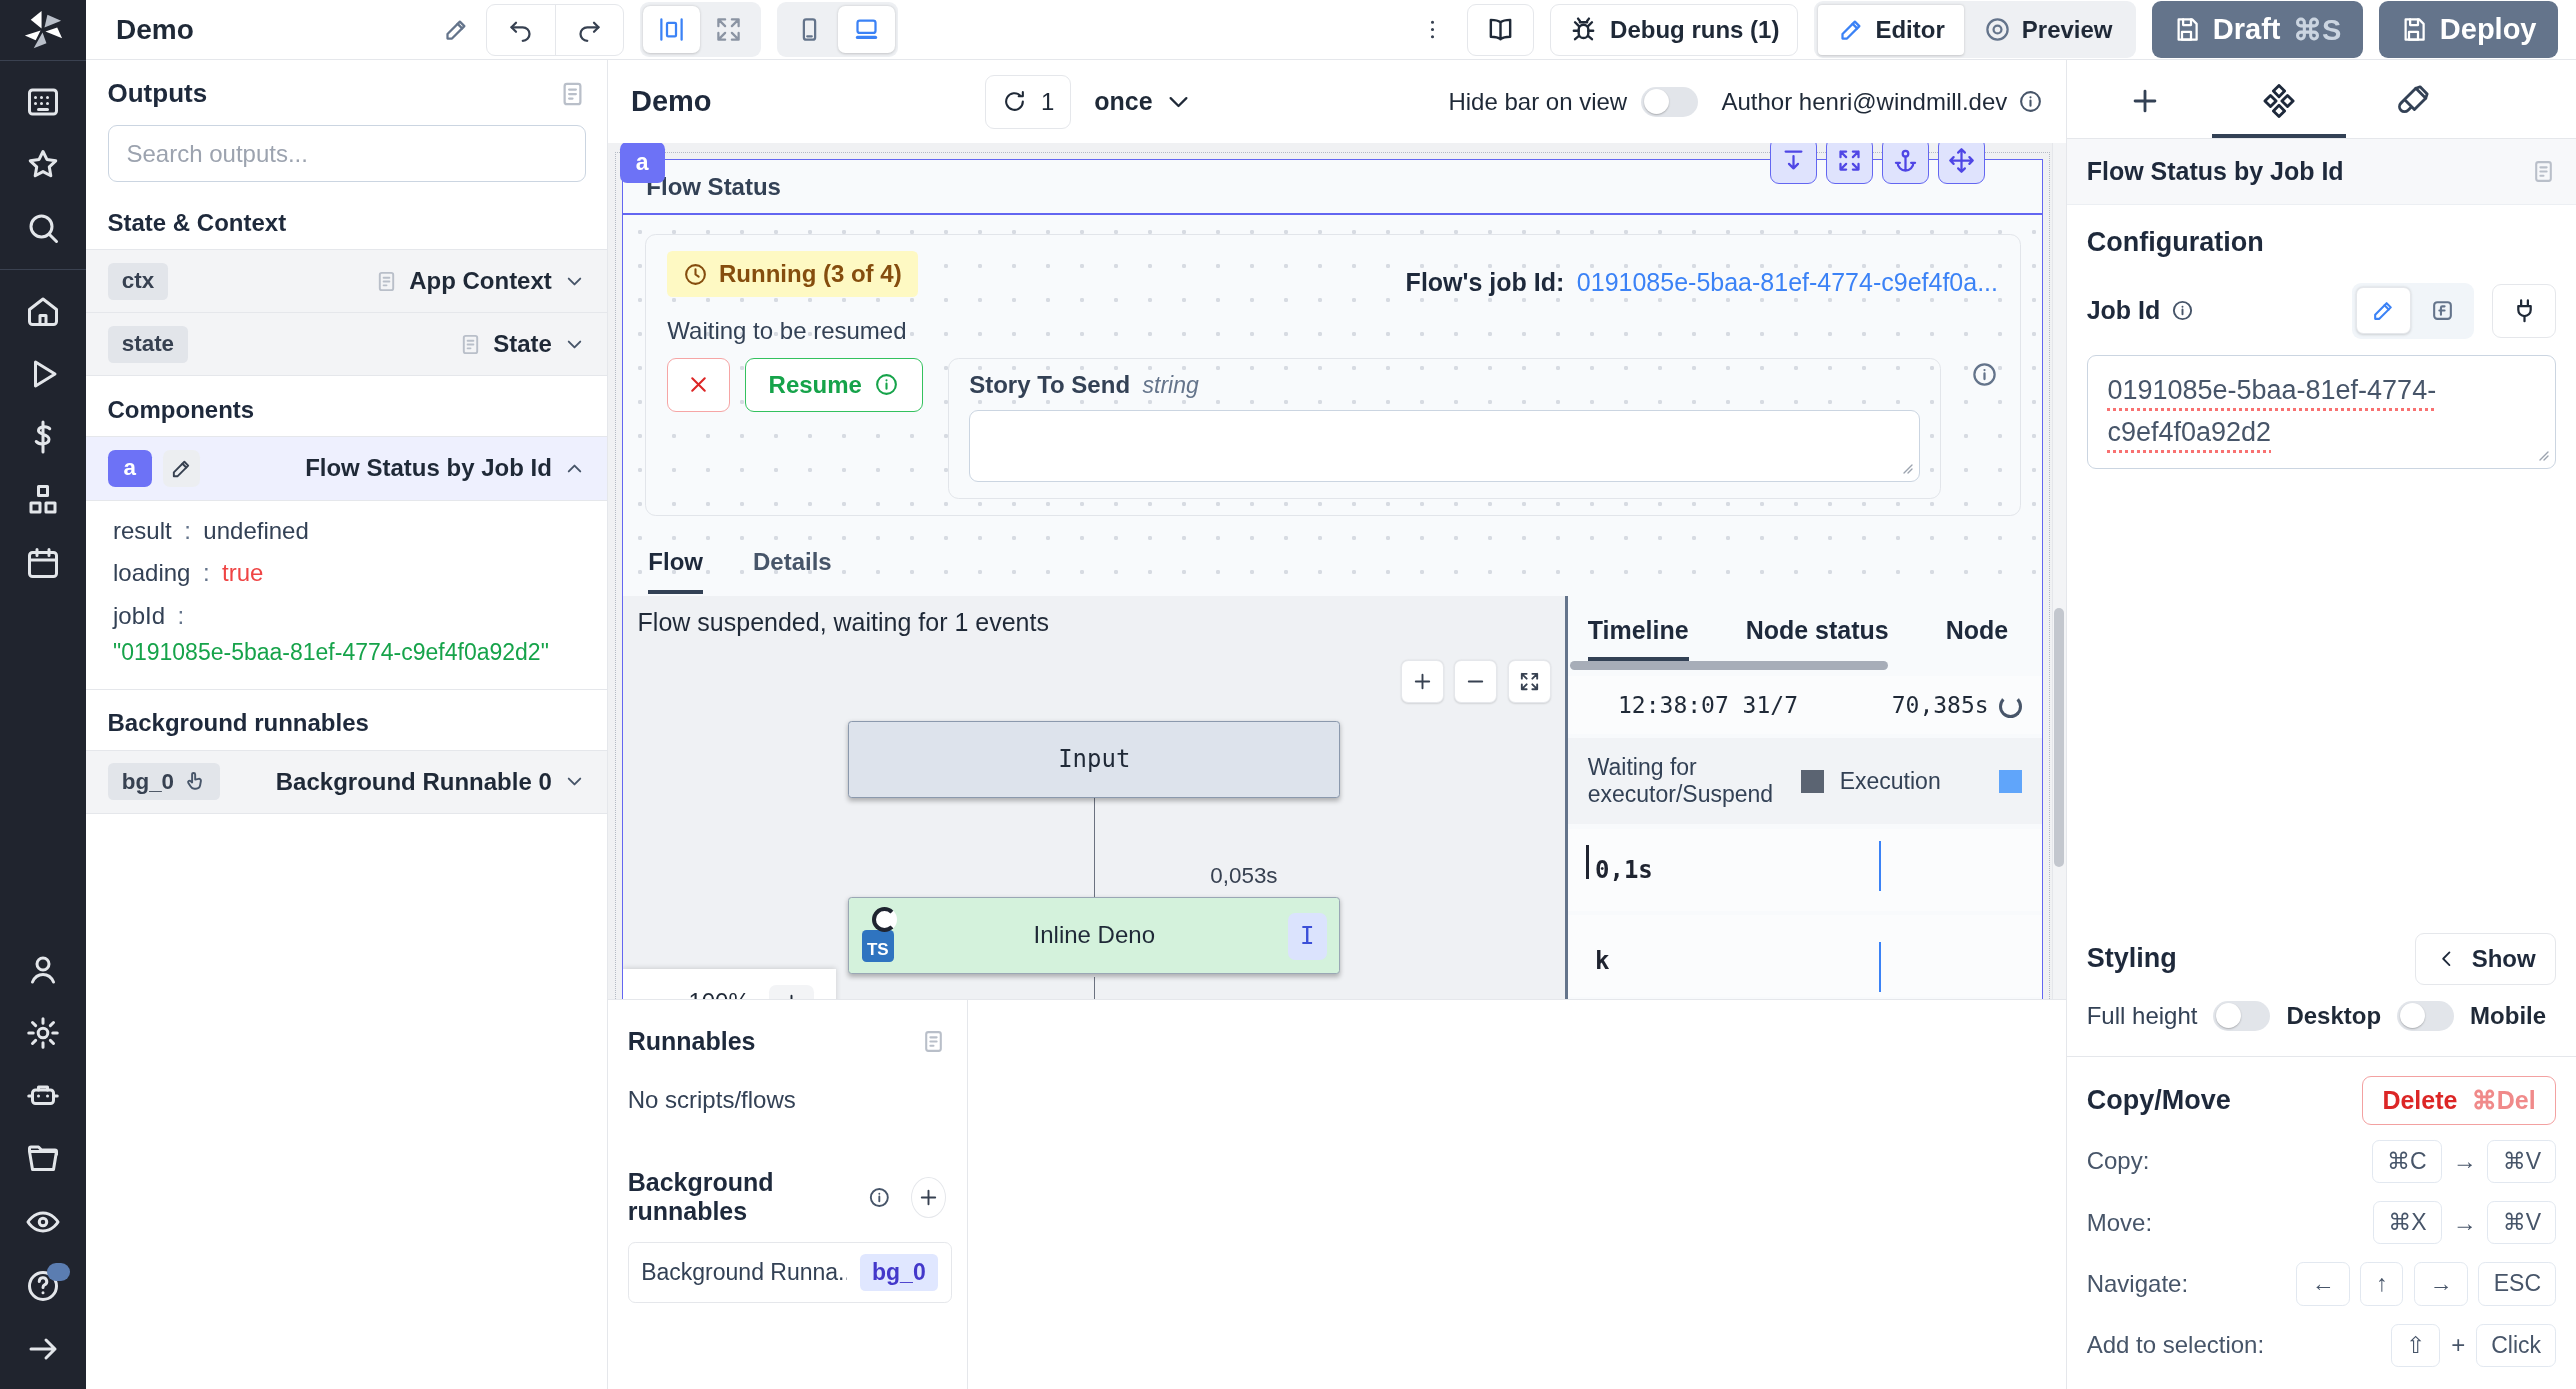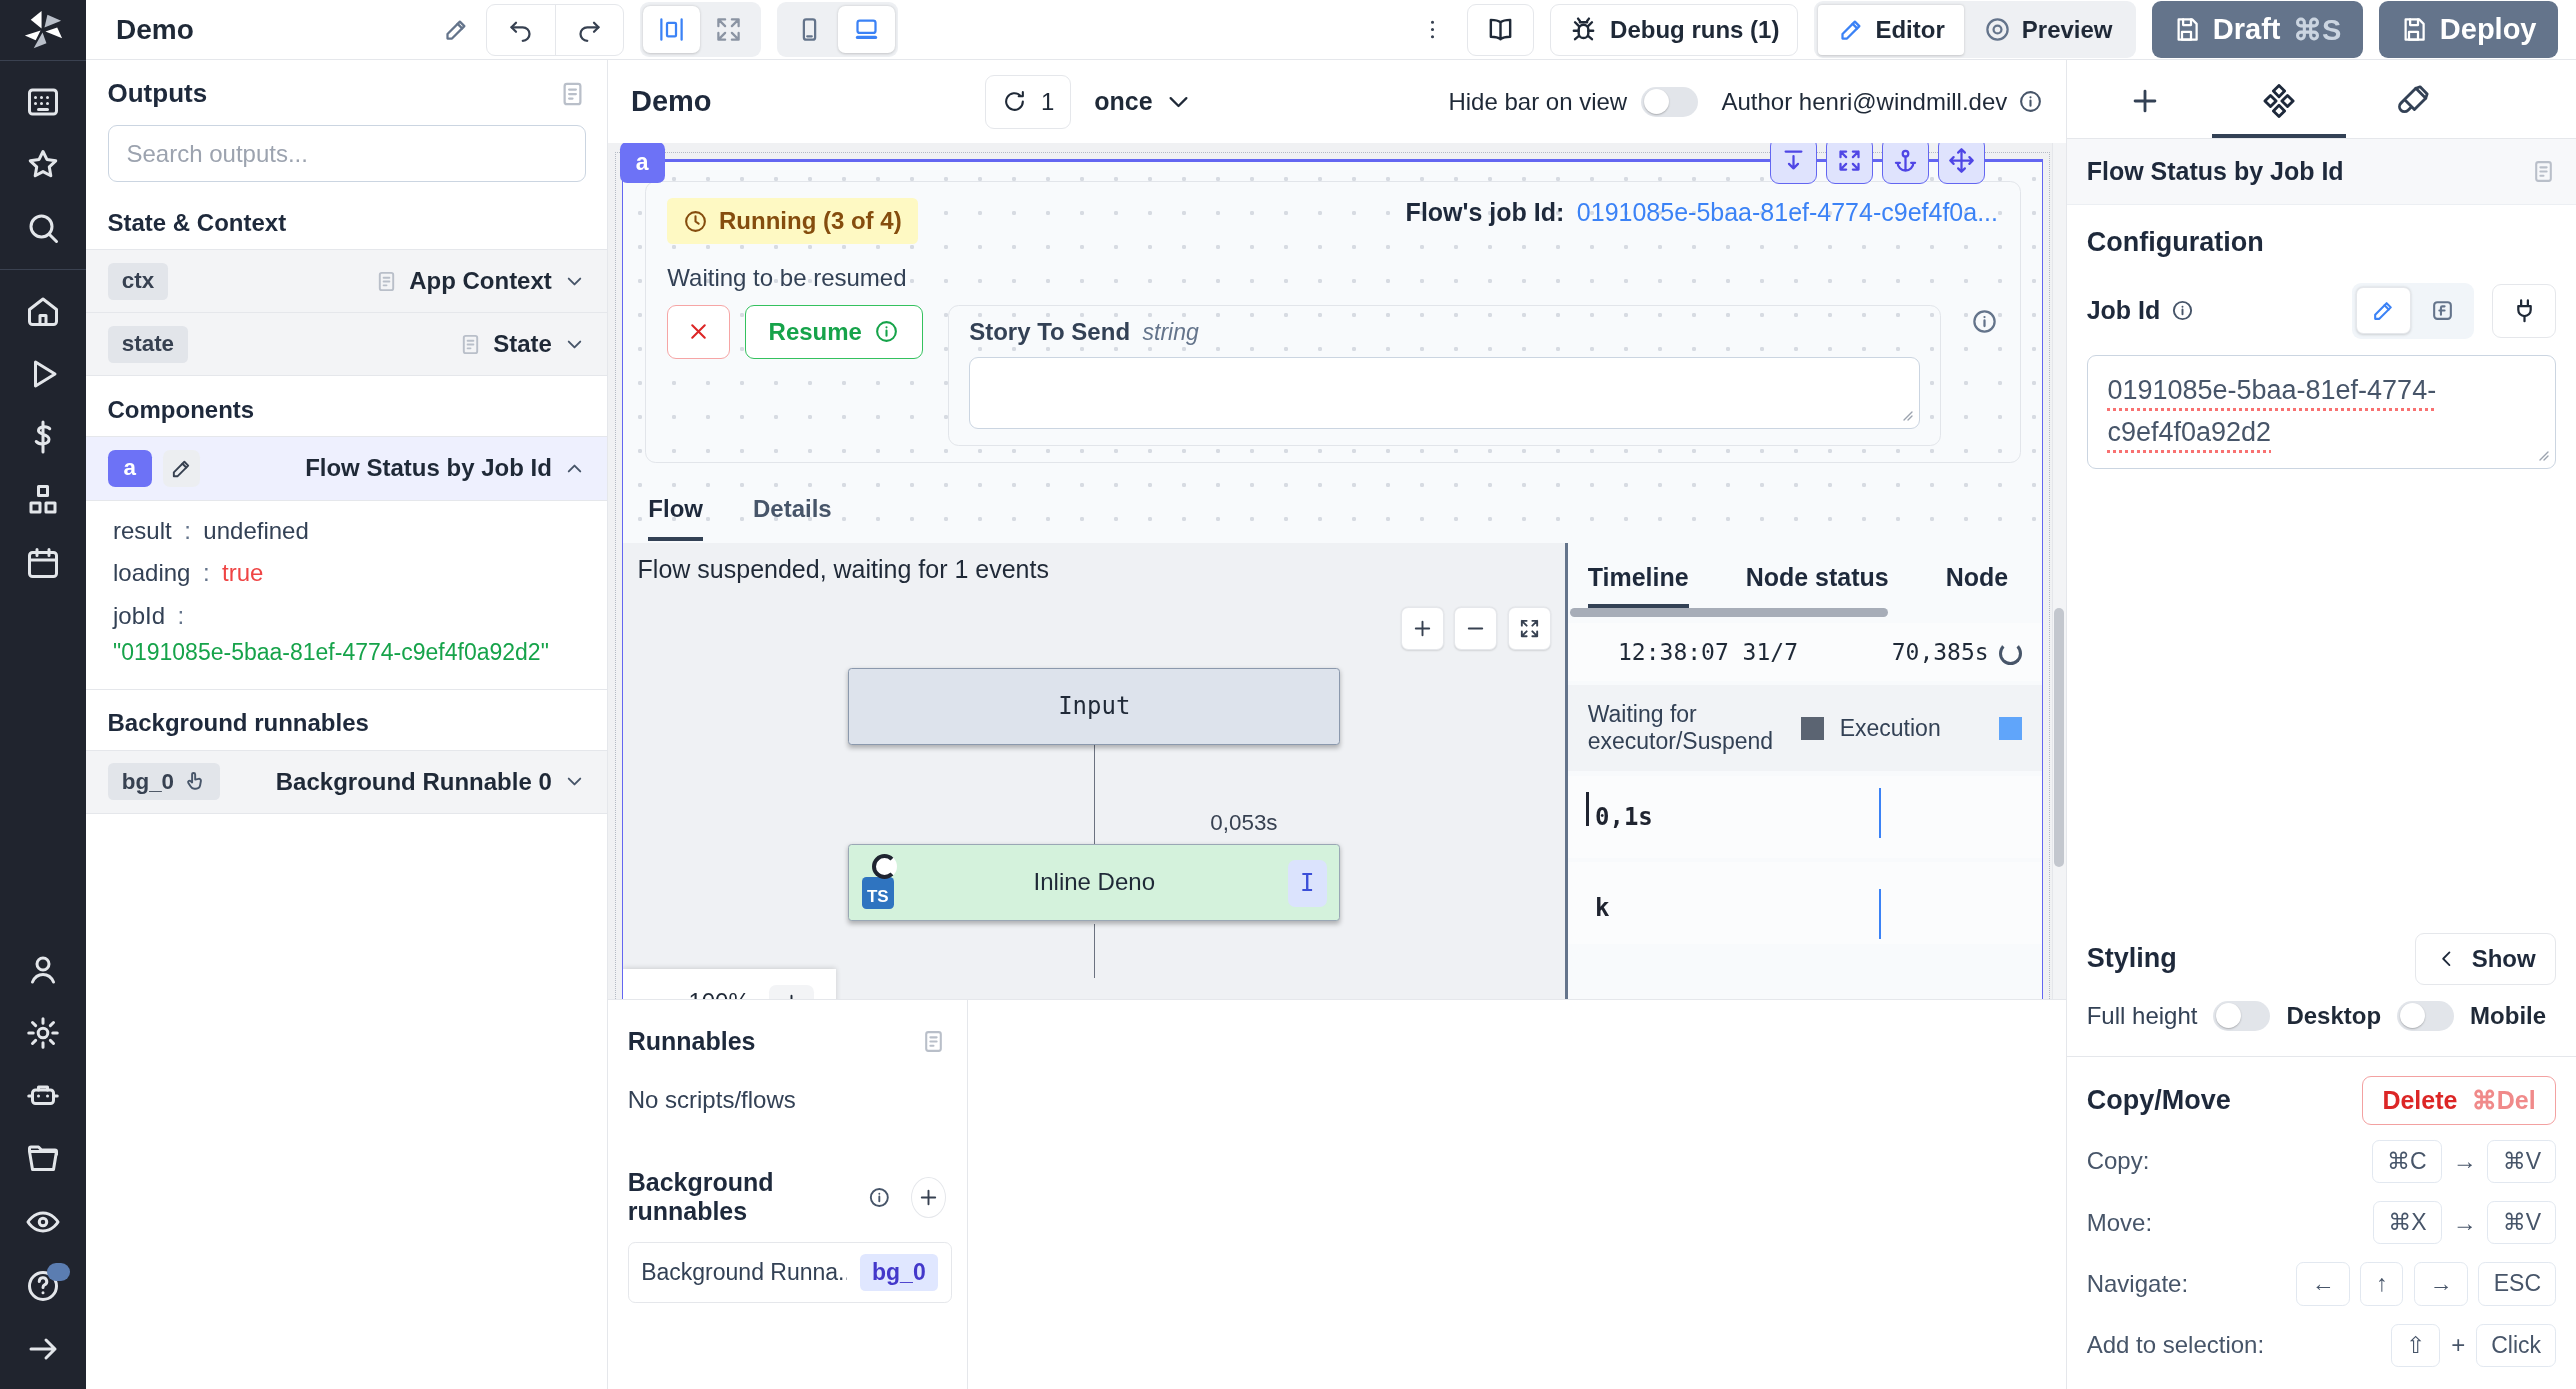--- a/index.html
+++ b/index.html
@@ -83,21 +83,21 @@
   #comp-outline { position:absolute; left:7.2px; top:9px; right:16px; height:881px; border:1.8px dotted #b4bac4; }
   #component { position:absolute; left:14.3px; top:16px; right:23px; height:877px; border:1.8px solid #6366f1; background:#f8fafc; display:flex; flex-direction:column; }
   .comp-tag { position:absolute; left:-3.6px; top:-18px; width:45px; height:41px; background:#6d72f6; border-radius:7.2px; color:#fff; font-size:23px; font-weight:bold; display:flex; align-items:center; justify-content:center; z-index:5; }
   .comp-controls { position:absolute; right:57px; top:-23px; display:flex; gap:9px; z-index:5; }
   .ctrl-btn { width:47px; height:47px; border:1.8px solid #6366f1; background:#dfe3fd; border-radius:9px; color:#4f46e5; display:flex; align-items:center; justify-content:center; }
   .comp-title { padding:12.5px 23px; font-size:24px; font-weight:600; color:#334155; background:#f8fafc; }
   .comp-titleline { height:1.8px; background:#6366f1; }
   .comp-body { flex:1; min-height:0; display:flex; flex-direction:column; }
 
   .status-card { margin:19.7px 21.5px 0; border:0.9px solid #e2e5ea; border-radius:10.7px; padding:16px 21.5px; }
-  .sc-row1 { display:flex; align-items:flex-start; justify-content:space-between; }
+  .sc-row1 { display:flex; align-items:flex-end; justify-content:space-between; }
   .badge-running { display:inline-flex; align-items:center; gap:10.7px; background:#fef9c3; color:#854d0e; border-radius:5.4px; padding:9px 16px; font-size:24px; font-weight:600; }
   .jobid-line { font-size:25px; font-weight:bold; color:#1e293b; display:flex; gap:12.5px; align-items:center; }
   .jobid-line a { color:#3b82f6; font-weight:500; text-decoration:none; }
   .waiting { font-size:24px; color:#334155; margin:19.7px 0 12.5px; }
   .sc-actions { display:flex; align-items:flex-start; gap:14.3px; }
   .btn-x { width:63px; height:54px; border:1.8px solid #f6a5a5; border-radius:9px; background:#fff; color:#dc2626; display:flex; align-items:center; justify-content:center; }
   .btn-resume { height:54px; border:1.8px solid #34c15e; border-radius:9px; background:#fff; color:#16a34a; font-size:24px; font-weight:bold; display:flex; align-items:center; gap:12.5px; padding:0 23px; }
   .story-group { flex:1; border:0.9px solid #e2e5ea; border-radius:10.7px; padding:12.5px 19.7px 16px; margin-left:10.7px; }
   .story-label { font-size:24px; font-weight:600; color:#334155; }
   .story-type { font-size:23px; font-style:italic; color:#64748b; font-weight:400; margin-left:12.5px; }
@@ -559,20 +559,21 @@
                   <circle cx="12" cy="6" r="2.5"></circle>
                   <path d="M12 8.5V21M5 14a7 7 0 0 0 14 0M3.5 14H7M17 14h3.5"></path>
                 </svg>
               </span>
             <span class="ctrl-btn">
                 <svg width="27" height="27" viewBox="0 0 24 24" class="ic">
                   <path d="M12 3v18M3 12h18M9 5l3-3 3 3M9 19l3 3 3-3M5 9l-3 3 3 3M19 9l3 3-3 3"></path>
                 </svg>
               </span>
           </div>
+          <div class="comp-title">Flow Status</div>
           <div class="comp-titleline"></div>
           <div class="comp-body dotgrid">
             <div class="status-card">
               <div class="sc-row1">
                 <span class="badge-running">
                   <svg width="25" height="25" viewBox="0 0 24 24" class="ic">
                       <circle cx="12" cy="12" r="9"></circle>
                       <path d="M12 7v5l3 2"></path>
                     </svg>
                   <span>Running (3 of 4)</span>

